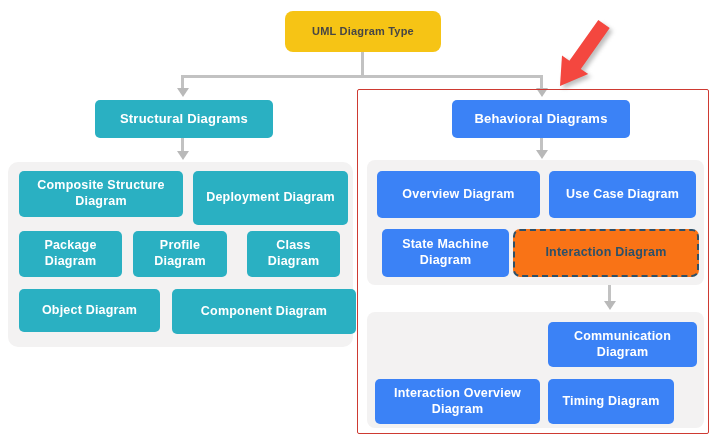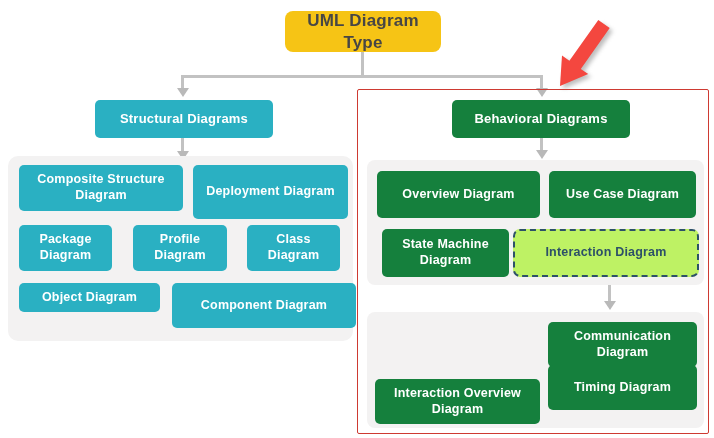--- a/index.html
+++ b/index.html
@@ -8,27 +8,27 @@
     font-family:"Liberation Sans","DejaVu Sans",sans-serif;
     overflow:hidden;
   }
   .node{
     position:absolute;display:flex;align-items:center;justify-content:center;
     text-align:center;font-weight:bold;border-radius:5px;
     color:#ffffff;font-size:12.5px;line-height:1.25;padding:0 8px;box-sizing:border-box;
     letter-spacing:.2px;
   }
   .teal{background:#2AB0C2;}
-  .navy{background:#15803d;}
+  .navy{background:#3b82f6;}
   .root{
-    background:#F6C415;color:#474645;font-size:17px;border-radius:8px;
+    background:#F6C415;color:#474645;font-size:11px;border-radius:8px;
   }
   .hdr{font-size:13px;border-radius:5px;}
   .dashed{
-    background:#bef264;border:2px dashed #2D5068;color:#2D5068;border-radius:7px;
+    background:#f97316;border:2px dashed #2D5068;color:#2D5068;border-radius:7px;
   }
   .panel{
     position:absolute;background:#F3F2F2;border-radius:10px;
   }
   .redbox{
     position:absolute;border:1.5px solid #CE3A32;background:transparent;border-radius:2px;
   }
   .vline,.hline{position:absolute;background:#C2C2C2;}
   .ahead{
     position:absolute;width:0;height:0;
@@ -60,40 +60,40 @@
   <div class="vline" style="left:608px;top:278px;width:3px;height:25px"></div>
   <div class="ahead" style="left:603.5px;top:301px"></div>
 
   <div class="node root" style="left:285px;top:11px;width:156px;height:41px">UML Diagram Type</div>
 
   <div class="node teal hdr" style="left:95px;top:100px;width:178px;height:38px">Structural Diagrams</div>
   <div class="node navy hdr" style="left:452px;top:100px;width:178px;height:38px">Behavioral Diagrams</div>
 
   <div class="redbox" style="left:357px;top:89px;width:350px;height:343px"></div>
 
-  <div class="panel" style="left:8px;top:156px;width:345px;height:185px">
+  <div class="panel" style="left:8px;top:162px;width:345px;height:185px">
     <div class="node teal" style="left:11px;top:9px;width:164px;height:46px">Composite Structure Diagram</div>
     <div class="node teal" style="left:185px;top:9px;width:155px;height:54px">Deployment Diagram</div>
-    <div class="node teal" style="left:11px;top:69px;width:93px;height:46px">Package Diagram</div>
+    <div class="node teal" style="left:11px;top:69px;width:103px;height:46px">Package Diagram</div>
     <div class="node teal" style="left:125px;top:69px;width:94px;height:46px">Profile Diagram</div>
     <div class="node teal" style="left:239px;top:69px;width:93px;height:46px">Class Diagram</div>
-    <div class="node teal" style="left:11px;top:127px;width:141px;height:29px">Object Diagram</div>
+    <div class="node teal" style="left:11px;top:127px;width:141px;height:43px">Object Diagram</div>
     <div class="node teal" style="left:164px;top:127px;width:184px;height:45px">Component Diagram</div>
   </div>
 
   <div class="panel" style="left:367px;top:160px;width:337px;height:125px;border-radius:8px">
     <div class="node navy" style="left:10px;top:11px;width:163px;height:47px">Overview Diagram</div>
     <div class="node navy" style="left:182px;top:11px;width:147px;height:47px">Use Case Diagram</div>
     <div class="node navy" style="left:15px;top:69px;width:127px;height:48px">State Machine Diagram</div>
     <div class="node dashed" style="left:146px;top:69px;width:186px;height:48px">Interaction Diagram</div>
   </div>
 
   <div class="panel" style="left:367px;top:312px;width:337px;height:116px;border-radius:8px">
     <div class="node navy" style="left:8px;top:67px;width:165px;height:45px">Interaction Overview Diagram</div>
     <div class="node navy" style="left:181px;top:10px;width:149px;height:45px">Communication Diagram</div>
-    <div class="node navy" style="left:181px;top:53px;width:149px;height:45px">Timing Diagram</div>
+    <div class="node navy" style="left:181px;top:67px;width:126px;height:45px">Timing Diagram</div>
   </div>
 
   <svg class="pointer" style="left:550px;top:18px" width="70" height="78" viewBox="0 0 70 78" aria-hidden="true">
     <polygon points="48.3,1.9 19.4,42.7 12.0,37.5 10,68 38.2,56.1 30.8,50.9 59.7,10.1" fill="#F4473F"></polygon>
   </svg>
 
 </div>
 
 </body></html>

